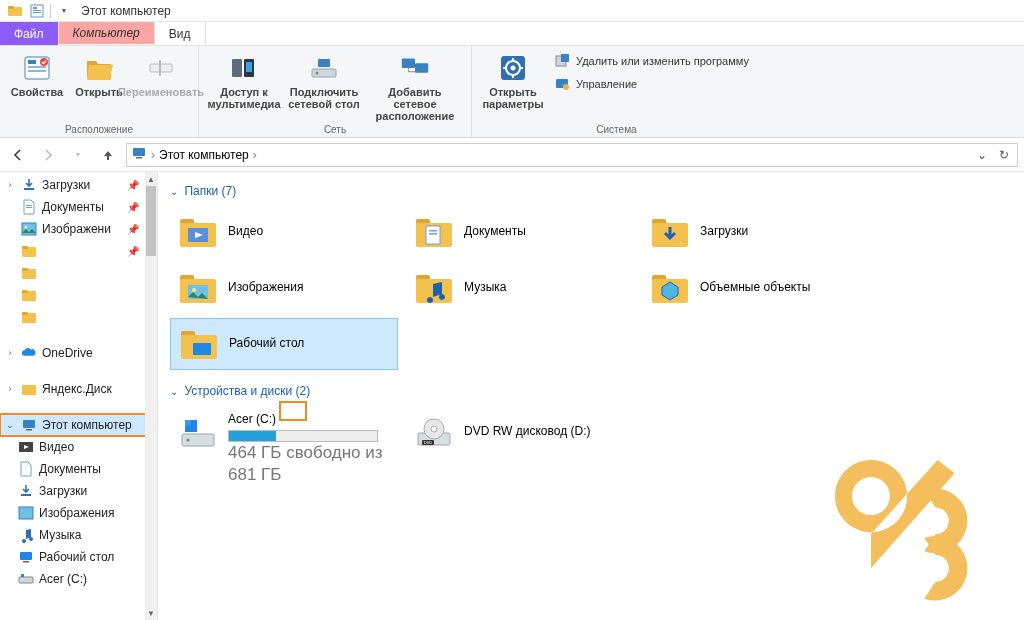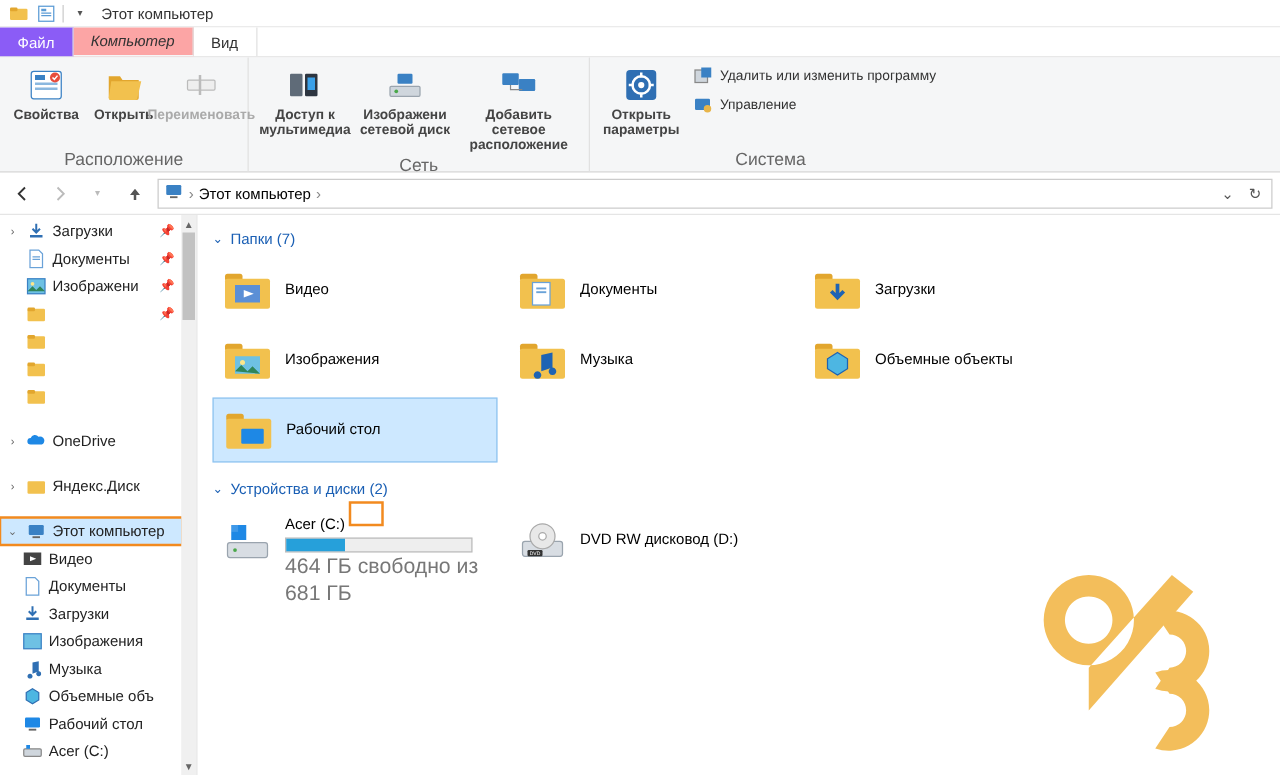--- a/index.html
+++ b/index.html
@@ -14,21 +14,21 @@
 
 .tabstrip { height: 24px; display: flex; align-items: stretch; background: #fff; border-bottom: 1px solid #e1e1e1; }
 .tab { padding: 0 14px; display: flex; align-items: center; font-size: 12px; color: #333; border-right: 1px solid #e1e1e1; cursor: default; }
 .tab.file { background: #8b5cf6; color: #fff; }
 .tab.active { background: #fca5a5; border-bottom: 1px solid #f5f6f7; font-style: italic; }
 
 
 .ribbon { height: 92px; background: #f5f6f7; display: flex; border-bottom: 1px solid #d8d8d8; }
 .rgroup { display: flex; flex-direction: column; justify-content: space-between; padding: 4px 8px 2px; border-right: 1px solid #e1e1e1; }
 .rgroup-body { display: flex; gap: 4px; flex: 1; }
-.rgroup-label { text-align: center; font-size: 14px; color: #666; padding-top: 2px; }
+.rgroup-label { text-align: center; font-size: 10px; color: #666; padding-top: 2px; }
 .rbtn-large { width: 58px; display: flex; flex-direction: column; align-items: center; gap: 2px; font-size: 11px; color: #444; text-align: center; line-height: 1.1; padding-top: 2px; font-weight: bold; }
 .rbtn-large.disabled { color: #aaa; }
 .rbtn-large .ico { width: 32px; height: 32px; display: flex; align-items: center; justify-content: center; }
 .rbtn-small { display: flex; align-items: center; gap: 6px; font-size: 11px; color: #333; padding: 2px 4px; height: 22px; }
 .rbtn-small .ico { width: 16px; height: 16px; display: flex; align-items: center; justify-content: center; }
 .rcol { display: flex; flex-direction: column; justify-content: flex-start; gap: 1px; }
 
 
 .folder-y { fill: #f2c14e; }
 .folder-dk { fill: #e2a62e; }
@@ -154,21 +154,21 @@
         <span>Доступ к мультимедиа</span>
       </div>
       <div class="rbtn-large" style="width:78px;">
         <div class="ico">
             <svg width="32" height="30" viewBox="0 0 32 30">
               <rect x="4" y="16" width="24" height="8" rx="1" fill="#cfd6dd" stroke="#9aa4ae"></rect>
               <circle cx="9" cy="20" r="1.5" fill="#4aa84a"></circle>
               <rect x="10" y="6" width="12" height="8" rx="1" fill="#3a81c4"></rect>
             </svg>
           </div>
-        <span>Изображени сетевой диск</span>
+        <span>Подключить сетевой стол</span>
       </div>
       <div class="rbtn-large" style="width:96px;">
         <div class="ico">
             <svg width="34" height="30" viewBox="0 0 34 30">
               <rect x="3" y="5" width="14" height="10" rx="1" fill="#3a81c4"></rect>
               <rect x="17" y="10" width="14" height="10" rx="1" fill="#3a81c4"></rect>
               <path d="M10 15 v4 h10" stroke="#888" fill="none"></path>
             </svg>
           </div>
         <span>Добавить сетевое расположение</span>
@@ -396,28 +396,20 @@
       <div class="tree-item indent1">
           <span class="tico">
             <svg width="14" height="16" viewBox="0 0 14 16">
               <path d="M5 12 a2 2 0 1 0 0.01 0 M7 12 V3 l5 -1 v8 a2 2 0 1 1 -0.01 0" fill="#2f6fb3"></path>
             </svg>
           </span>
           <span>Музыка</span>
         </div>
       <div class="tree-item indent1">
           <span class="tico">
-            <svg width="16" height="16" viewBox="0 0 16 16">
-              <path d="M8 2 l5 3 v6 l-5 3 l-5 -3 V5 Z" fill="#4db6e2" stroke="#2f6fb3"></path>
-            </svg>
-          </span>
-          <span>Объемные объ</span>
-        </div>
-      <div class="tree-item indent1">
-          <span class="tico">
             <svg width="16" height="14" viewBox="0 0 16 14">
               <rect x="2" y="2" width="12" height="8" rx="1" fill="#1e88e5"></rect>
               <rect x="5" y="11" width="6" height="1.5" fill="#666"></rect>
             </svg>
           </span>
           <span>Рабочий стол</span>
         </div>
       <div class="tree-item indent1">
           <span class="tico">
             <svg width="16" height="12" viewBox="0 0 16 12">

